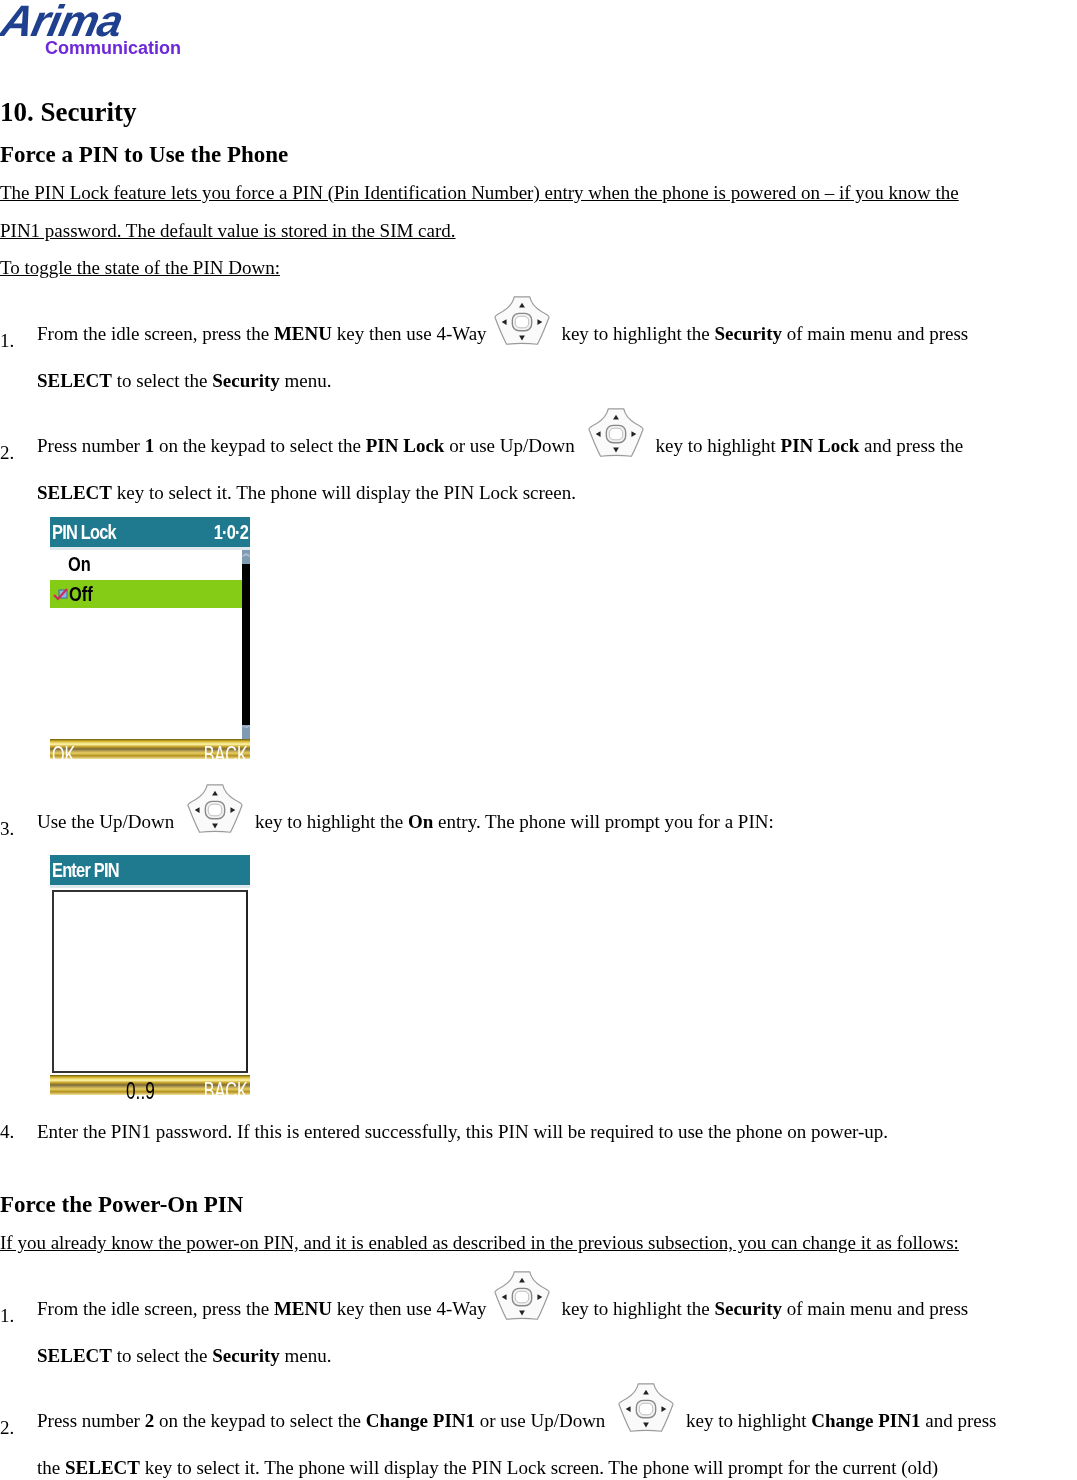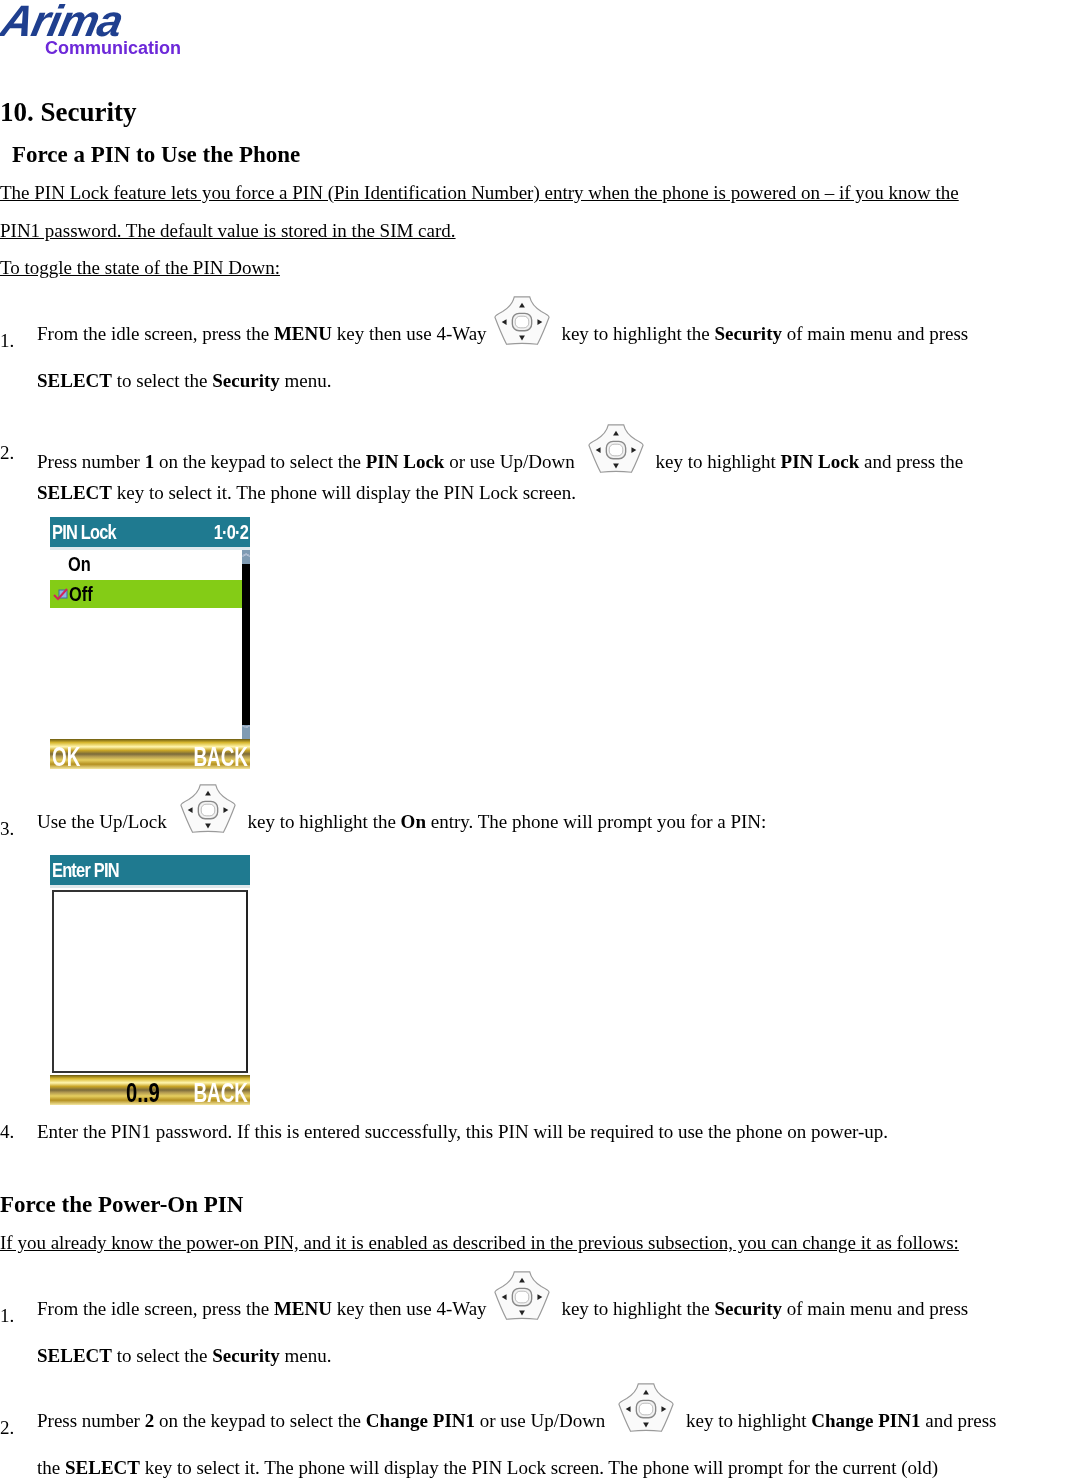--- a/index.html
+++ b/index.html
@@ -23,23 +23,23 @@
   .title-bar { height:30px; background:#1f7a90; color:#fff; font-family:"Liberation Sans", sans-serif;
                font-weight:bold; font-size:21px; display:flex; align-items:center; justify-content:space-between;
                padding:0 2px; box-sizing:border-box; letter-spacing:-1px; transform-origin:left; }
   .title-bar span { display:inline-block; transform:scaleX(0.78); transform-origin:left; }
   .title-bar span.r { transform-origin:right; }
   .sep { height:3px; background:#dfe8ec; }
   .row { height:28px; font-family:"Liberation Sans", sans-serif; font-weight:bold; font-size:21px;
          display:flex; align-items:center; box-sizing:border-box; }
   .row.sel { background:#84cc16; color:#000; }
   .row .txt { display:inline-block; transform:scaleX(0.78); transform-origin:left; }
-  .softbar { height:30px; position:relative;
+  .softbar { height:20px; position:relative;
              background:linear-gradient(180deg,#6b5a10 0%,#d8b830 12%,#fff6b0 26%,#c9a526 38%,#7a6a3a 50%,#b09850 58%,#e6cf60 70%,#b49020 84%,#f4e7a0 100%);
-             font-family:"Liberation Sans", sans-serif; font-weight:bold; font-size:27px; }
+             font-family:"Liberation Sans", sans-serif; font-weight:normal; font-size:23px; }
   .softbar .l { position:absolute; left:2px; top:3px; color:#fff; transform:scaleX(0.7); transform-origin:left; }
   .softbar .c { position:absolute; left:76px; top:3px; color:#000; transform:scaleX(0.75); transform-origin:left; }
   .softbar .r { position:absolute; right:2px; top:3px; color:#fff; transform:scaleX(0.7); transform-origin:right; }
   .scrollbar { position:absolute; right:0; width:8px; background:#000; }
   .scroll-arrow { position:absolute; right:0; width:8px; height:14px; background:#7f9bb3; color:#dde; font-size:9px;
                   line-height:7px; text-align:center; font-family:"DejaVu Sans", sans-serif; }
 </style>
 </head>
 <body>
 
@@ -57,41 +57,41 @@
   </defs>
 </svg>
 
 <div class="abs logo">
   <span class="logo-word">Arima</span>
   <span class="logo-sub">Communication</span>
 </div>
 
 <div class="abs chapter">10.  Security</div>
 
-<div class="abs h2" style="top:142px;padding-left:12px;">Force a PIN to Use the Phone</div>
+<div class="abs h2" style="top:142px;">Force a PIN to Use the Phone</div>
 <div class="abs p" style="top:182px;">The PIN Lock feature lets you force a PIN (Pin Identification Number) entry when the phone is powered on – if you know the</div>
 <div class="abs p" style="top:220px;">PIN1 password.    The default value is stored in the SIM card.</div>
 <div class="abs p" style="top:257px;">To toggle the state of the PIN Down:</div>
 
 <div class="abs li" style="top:330px; left:0;">
   <span>1.</span>
 </div>
 <div class="abs li" style="top:294px; left:37px; line-height:58px;">
   <span>From the idle screen, press the </span><b>MENU</b><span> key then use 4-Way</span><svg class="key">
       <use href="#navkey"></use>
     </svg><span> key to highlight the </span><b>Security</b><span> of main menu and press</span>
 </div>
 <div class="abs li" style="top:370px; left:37px;">
   <b>SELECT</b><span> to select the </span><b>Security</b><span> menu.</span>
 </div>
 
 <div class="abs li" style="top:442px; left:0;">
   <span>2.</span>
 </div>
-<div class="abs li" style="top:422px; left:37px; line-height:58px;">
+<div class="abs li" style="top:406px; left:37px; line-height:58px;">
   <span>Press number </span><b>1</b><span> on the keypad to select the </span><b>PIN Lock</b><span> or use Up/Down</span><svg class="key" style="margin-left:12px;">
       <use href="#navkey"></use>
     </svg><span> key to highlight </span><b>PIN Lock</b><span> and press the</span>
 </div>
 <div class="abs li" style="top:482px; left:37px;">
   <b>SELECT</b><span> key to select it.    The phone will display the PIN Lock screen.</span>
 </div>
 
 <div class="screen" style="top:517px; height:252px;">
   <div class="title-bar">
@@ -118,21 +118,21 @@
   <div class="softbar">
     <span class="l">OK</span>
     <span class="r">BACK</span>
   </div>
 </div>
 
 <div class="abs li" style="top:818px; left:0;">
   <span>3.</span>
 </div>
 <div class="abs li" style="top:782px; left:37px; line-height:58px;">
-  <span>Use the Up/Lock</span><svg class="key" style="margin-left:12px;">
+  <span>Use the Up/Down</span><svg class="key" style="margin-left:12px;">
       <use href="#navkey"></use>
     </svg><span> key to highlight the </span><b>On</b><span> entry.    The phone will prompt you for a PIN:</span>
 </div>
 
 <div class="screen" style="top:855px; height:250px;">
   <div class="title-bar">
     <span>Enter PIN</span>
   </div>
   <div class="sep"></div>
   <div style="height:187px; background:#fff; padding:2px; box-sizing:border-box;">

